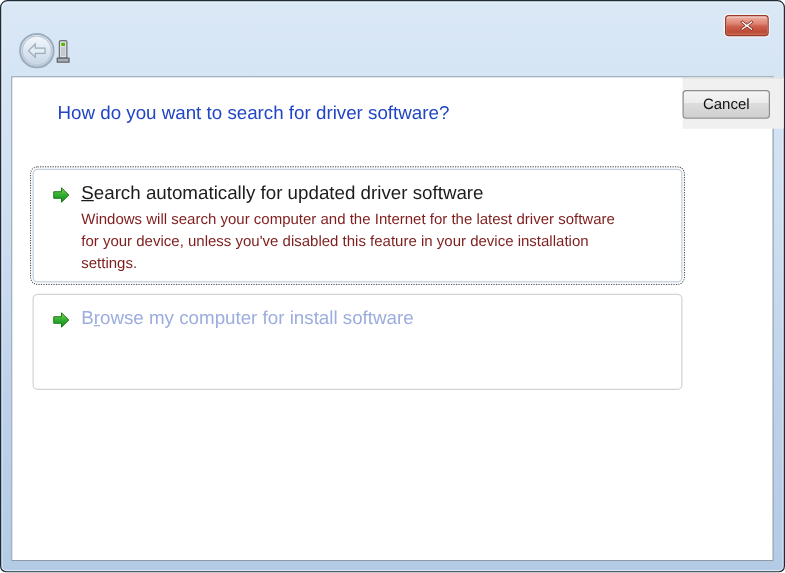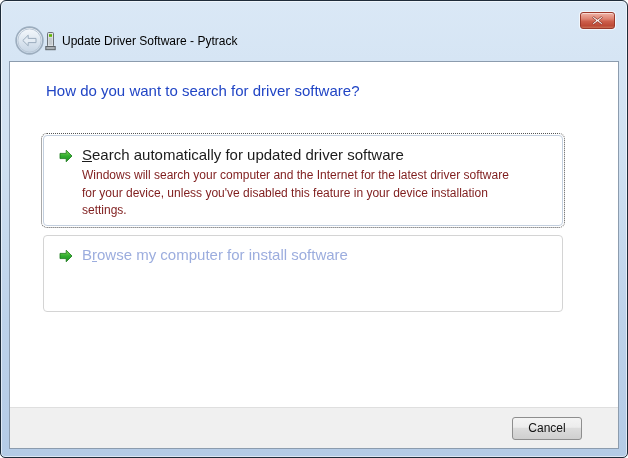--- a/index.html
+++ b/index.html
@@ -33,33 +33,33 @@
     background: linear-gradient(180deg, #f0b3a6 0%, #dd8372 40%, #cd5f4b 55%, #bd4a36 85%, #c96f54 100%);
     box-shadow: 0 0 0 1px rgba(255,255,255,0.65), inset 0 1px 0 rgba(255,255,255,0.5);
     display: flex; align-items: center; justify-content: center;
     padding: 0; cursor: default;
   }
 
   
   .client {
     position: absolute; left: 8px; right: 8px; top: 60px; bottom: 8px;
     border: 1px solid #8c9cae; background: #fff;
-    display: flex; flex-direction: column;
+    display: flex; flex-direction: row;
   }
   .main { flex: 1; background: #fff; padding: 19px 0 0 0; }
 
   .page-title {
     margin-left: 36px;
     font-size: 15px; font-weight: normal; line-height: 19px;
     color: #2145c5;
   }
 
   
   .cmdlink {
-    width: 520px; margin-left: 33px;
+    width: 520px; margin-left: 16px;
     display: flex; align-items: flex-start;
     padding: 9px 14px; border-radius: 4px;
     background: #fff; cursor: pointer; text-align: left;
   }
   .cmdlink .arrow-wrap { flex: 0 0 16px; margin-top: 3px; }
   .cmdlink .texts { flex: 1; margin-left: 8px; }
 
   .cmdlink.focused {
     margin-top: 35px; height: 91px;
     border: 1px solid #c3cfde;
@@ -118,21 +118,20 @@
 
     <span class="app-icon">
       <svg width="13" height="21" viewBox="0 0 13 21">
         <rect x="3.5" y="1.5" width="6" height="14" rx="1" fill="#dde1e4" stroke="#6b7176"></rect>
         <rect x="5" y="3.2" width="3" height="2.6" fill="#5fb400"></rect>
         <rect x="4.8" y="6.8" width="3.4" height="7" fill="#c3c9cd"></rect>
         <rect x="1.8" y="15.5" width="9.4" height="3.2" fill="#a9afb4" stroke="#5d6368"></rect>
       </svg>
     </span>
 
-    <span class="title-text">Update Driver Software - Pytrack</span>
 
     <button class="close-btn">
       <span>
         <svg width="11" height="9" viewBox="0 0 11 9">
           <path d="M1.6 0.6 L5.5 3.4 L9.4 0.6 L10.4 1.8 L6.9 4.5 L10.4 7.2 L9.4 8.4 L5.5 5.6 L1.6 8.4 L0.6 7.2 L4.1 4.5 L0.6 1.8 Z" fill="#ffffff" stroke="#7e2417" stroke-width="0.7"></path>
         </svg>
       </span>
     </button>
   </div>
 

